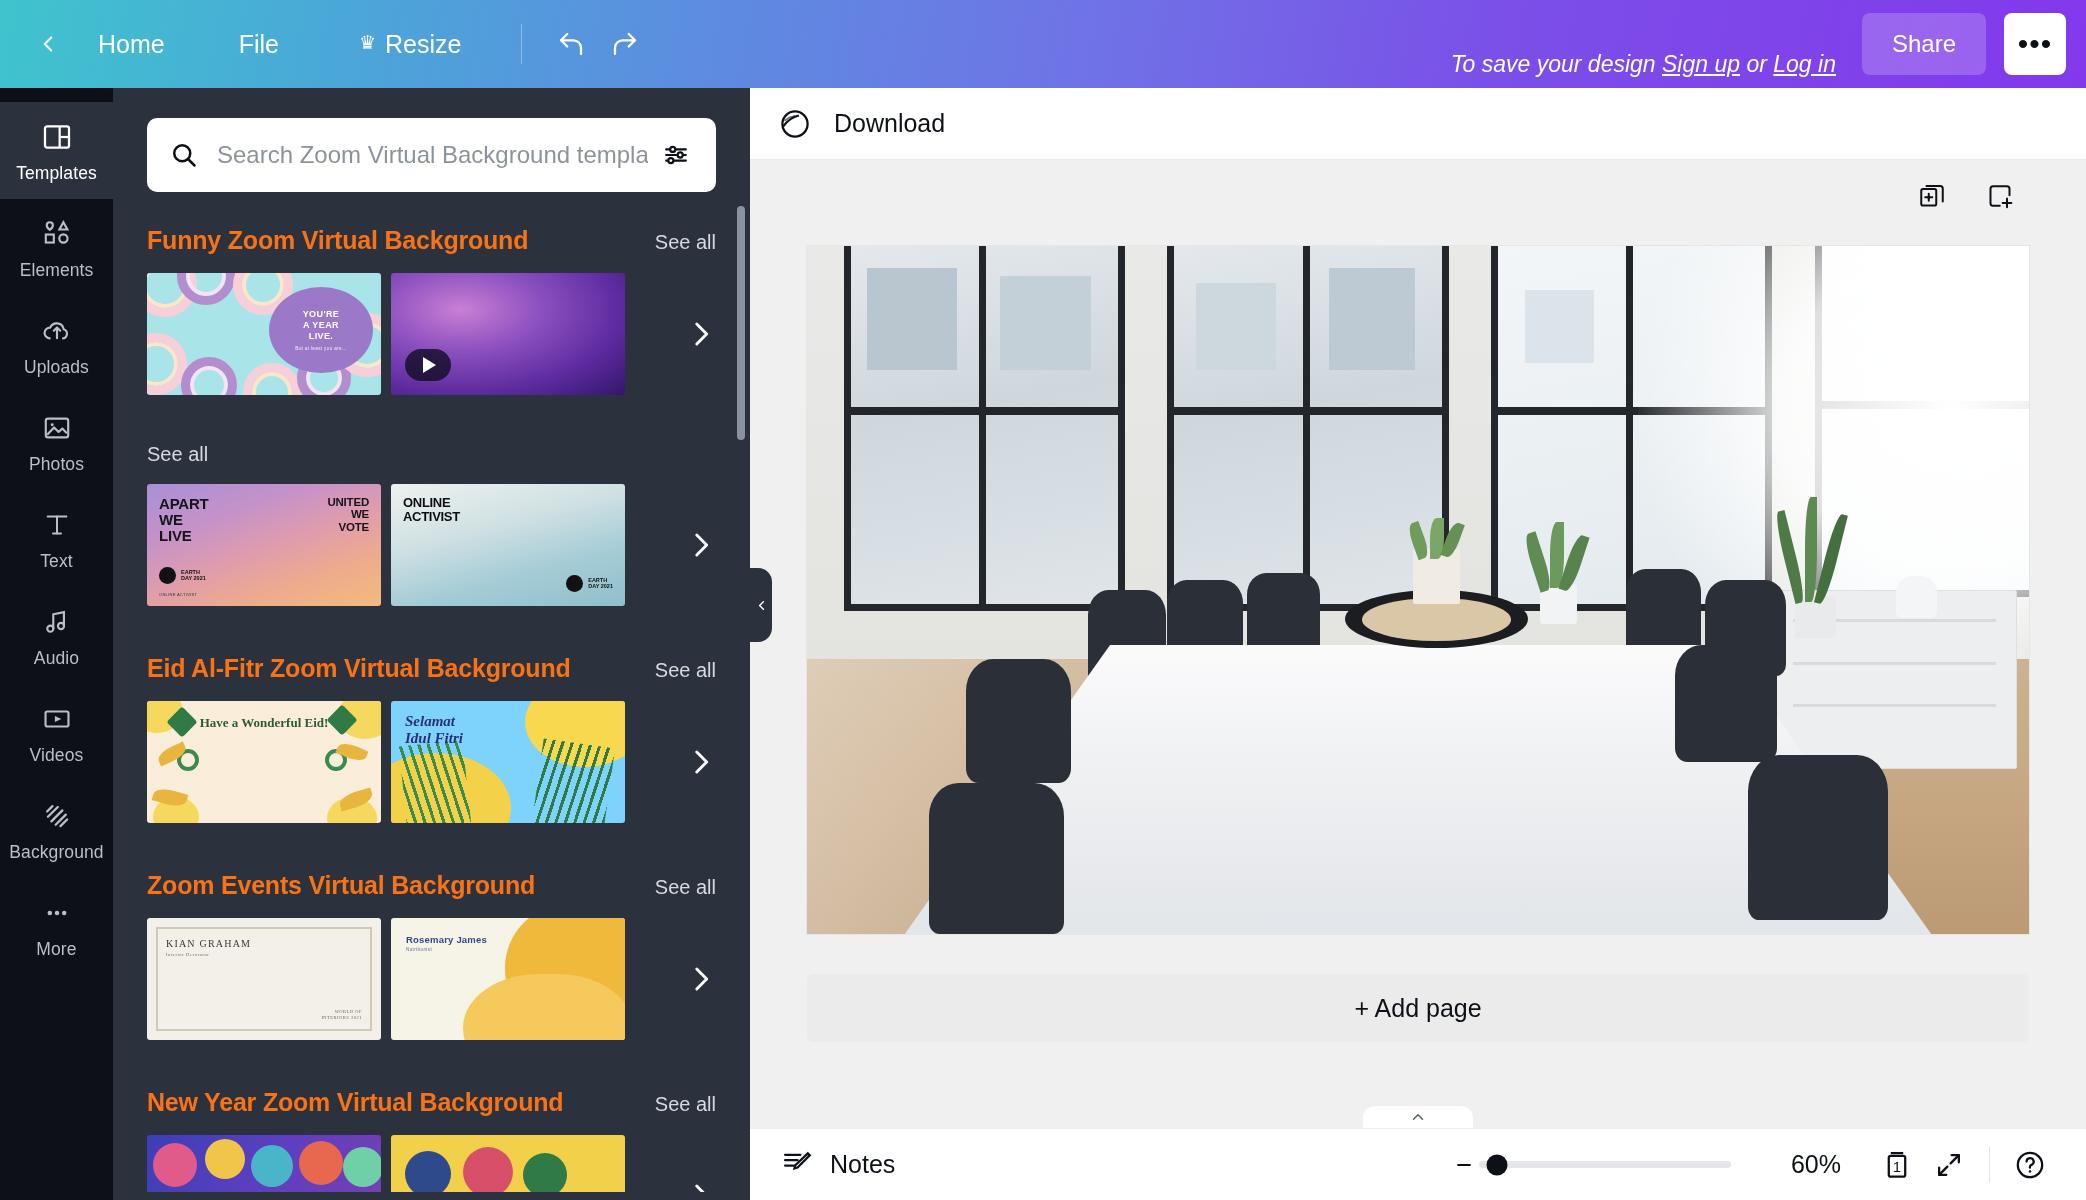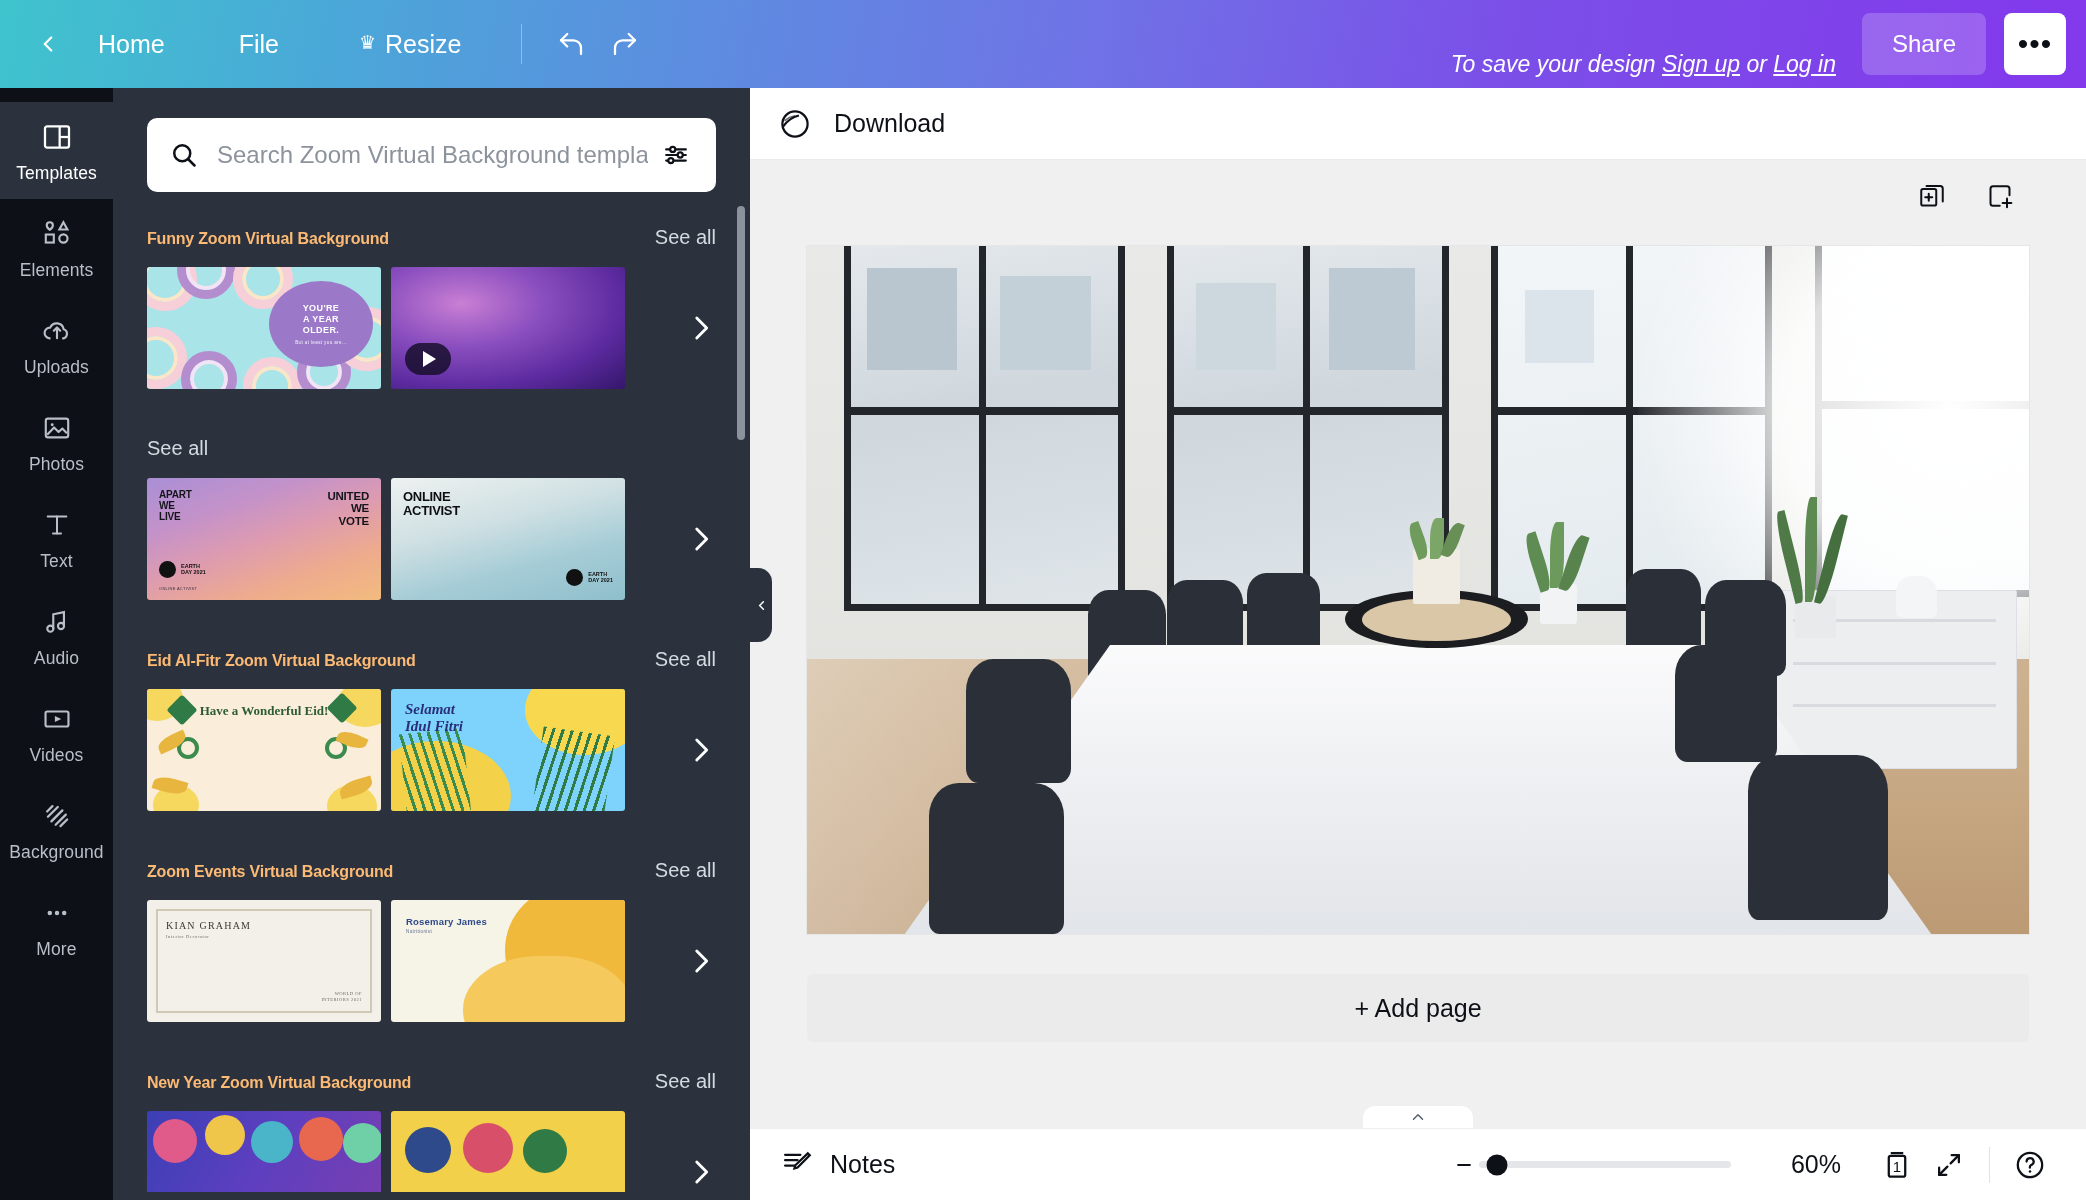--- a/index.html
+++ b/index.html
@@ -90,21 +90,21 @@
     flex:0 0 auto; width:48px; height:48px; display:flex; align-items:center;
     justify-content:center; cursor:pointer; color:#0d1117; margin-left:4px;
   }
 
   .sections { margin-top:34px; height:966px; overflow:hidden; position:relative; }
   .section { padding:0 0 0 34px; margin-bottom:8px; }
   .sec-head {
     display:flex; align-items:baseline; justify-content:space-between;
     padding-right:34px; margin-bottom:18px;
   }
-  .sec-title { color:#fdba74; font-size:16px; font-weight:700; letter-spacing:-.2px; }
+  .sec-title { color:#f97316; font-size:25px; font-weight:700; letter-spacing:-.2px; }
   .see-all { color:#d5dae0; font-size:20px; cursor:pointer; }
   .thumbs { display:flex; gap:10px; position:relative; height:122px; }
   .thumb {
     width:234px; height:122px; border-radius:3px; overflow:hidden; position:relative;
     flex:0 0 auto; cursor:pointer; background:#444;
   }
   .arrow-next {
     position:absolute; right:26px; top:50%; transform:translateY(-50%);
     width:46px; height:46px; display:flex; align-items:center; justify-content:center;
     color:#fff; cursor:pointer; z-index:5;
@@ -142,21 +142,21 @@
     font-size:9px; line-height:1.25; text-align:center; letter-spacing:.4px;
   }
   .t-donut .badge small { font-size:4.5px; font-weight:400; margin-top:3px; opacity:.9; }
 
   .t-nebula { background:radial-gradient(ellipse at 30% 30%,#c97fd4 0%,#8b4fbf 35%,#5b2a9e 70%,#34166b 100%); }
 
   .t-earth1 {
     background:linear-gradient(160deg,#a98fd6 0%,#c492c9 28%,#dd9bb0 50%,#eeab8d 75%,#f2bb7e 100%);
     position:relative; padding:12px;
   }
-  .t-earth1 .tl { position:absolute; left:12px; top:12px; font-size:10px; font-weight:800; line-height:1.08; color:#16141b; letter-spacing:-.2px; }
+  .t-earth1 .tl { position:absolute; left:12px; top:12px; font-size:15px; font-weight:800; line-height:1.08; color:#16141b; letter-spacing:-.2px; }
   .t-earth1 .tr { position:absolute; right:12px; top:12px; font-size:11.5px; font-weight:800; line-height:1.08; color:#16141b; text-align:right; letter-spacing:-.2px; }
   .t-earth1 .logo { position:absolute; left:12px; bottom:22px; display:flex; align-items:center; gap:5px; }
   .t-earth1 .logo .dot { width:17px; height:17px; border-radius:50%; background:#111; }
   .t-earth1 .logo span { font-size:5.5px; font-weight:800; line-height:1.05; color:#111; }
   .t-earth1 .foot { position:absolute; left:12px; bottom:9px; font-size:4px; color:#3c3143; letter-spacing:.3px; }
 
   .t-earth2 {
     background:linear-gradient(165deg,#eef1f0 0%,#cfe0e3 38%,#a5ccd6 68%,#8fbfcc 100%);
     position:relative;
     padding-left:16px;
@@ -475,21 +475,21 @@
           <div class="d p" style="left:30px;top:-26px;width:58px;height:58px;"></div>
           <div class="d" style="left:86px;top:-18px;width:60px;height:60px;"></div>
           <div class="d" style="left:-22px;top:60px;width:62px;height:62px;"></div>
           <div class="d p" style="left:34px;top:84px;width:56px;height:56px;"></div>
           <div class="d" style="left:96px;top:90px;width:58px;height:58px;"></div>
           <div class="d p" style="left:150px;top:78px;width:54px;height:54px;"></div>
           <div class="d" style="left:188px;top:40px;width:64px;height:64px;"></div>
           <div class="badge">
             <span>YOU'RE</span>
             <span>A YEAR</span>
-            <span>OLDER.</span>
+            <span>LIVE.</span>
             <small>But at least you are...</small>
           </div>
         </div>
         <div class="thumb t-nebula">
           <div class="play-badge"></div>
         </div>
         <div class="arrow-next">
           <svg width="34" height="34" viewBox="0 0 24 24" fill="none" stroke="currentColor" stroke-width="2" stroke-linecap="round" stroke-linejoin="round">
               <polyline points="9 5 16 12 9 19"></polyline>
             </svg>

